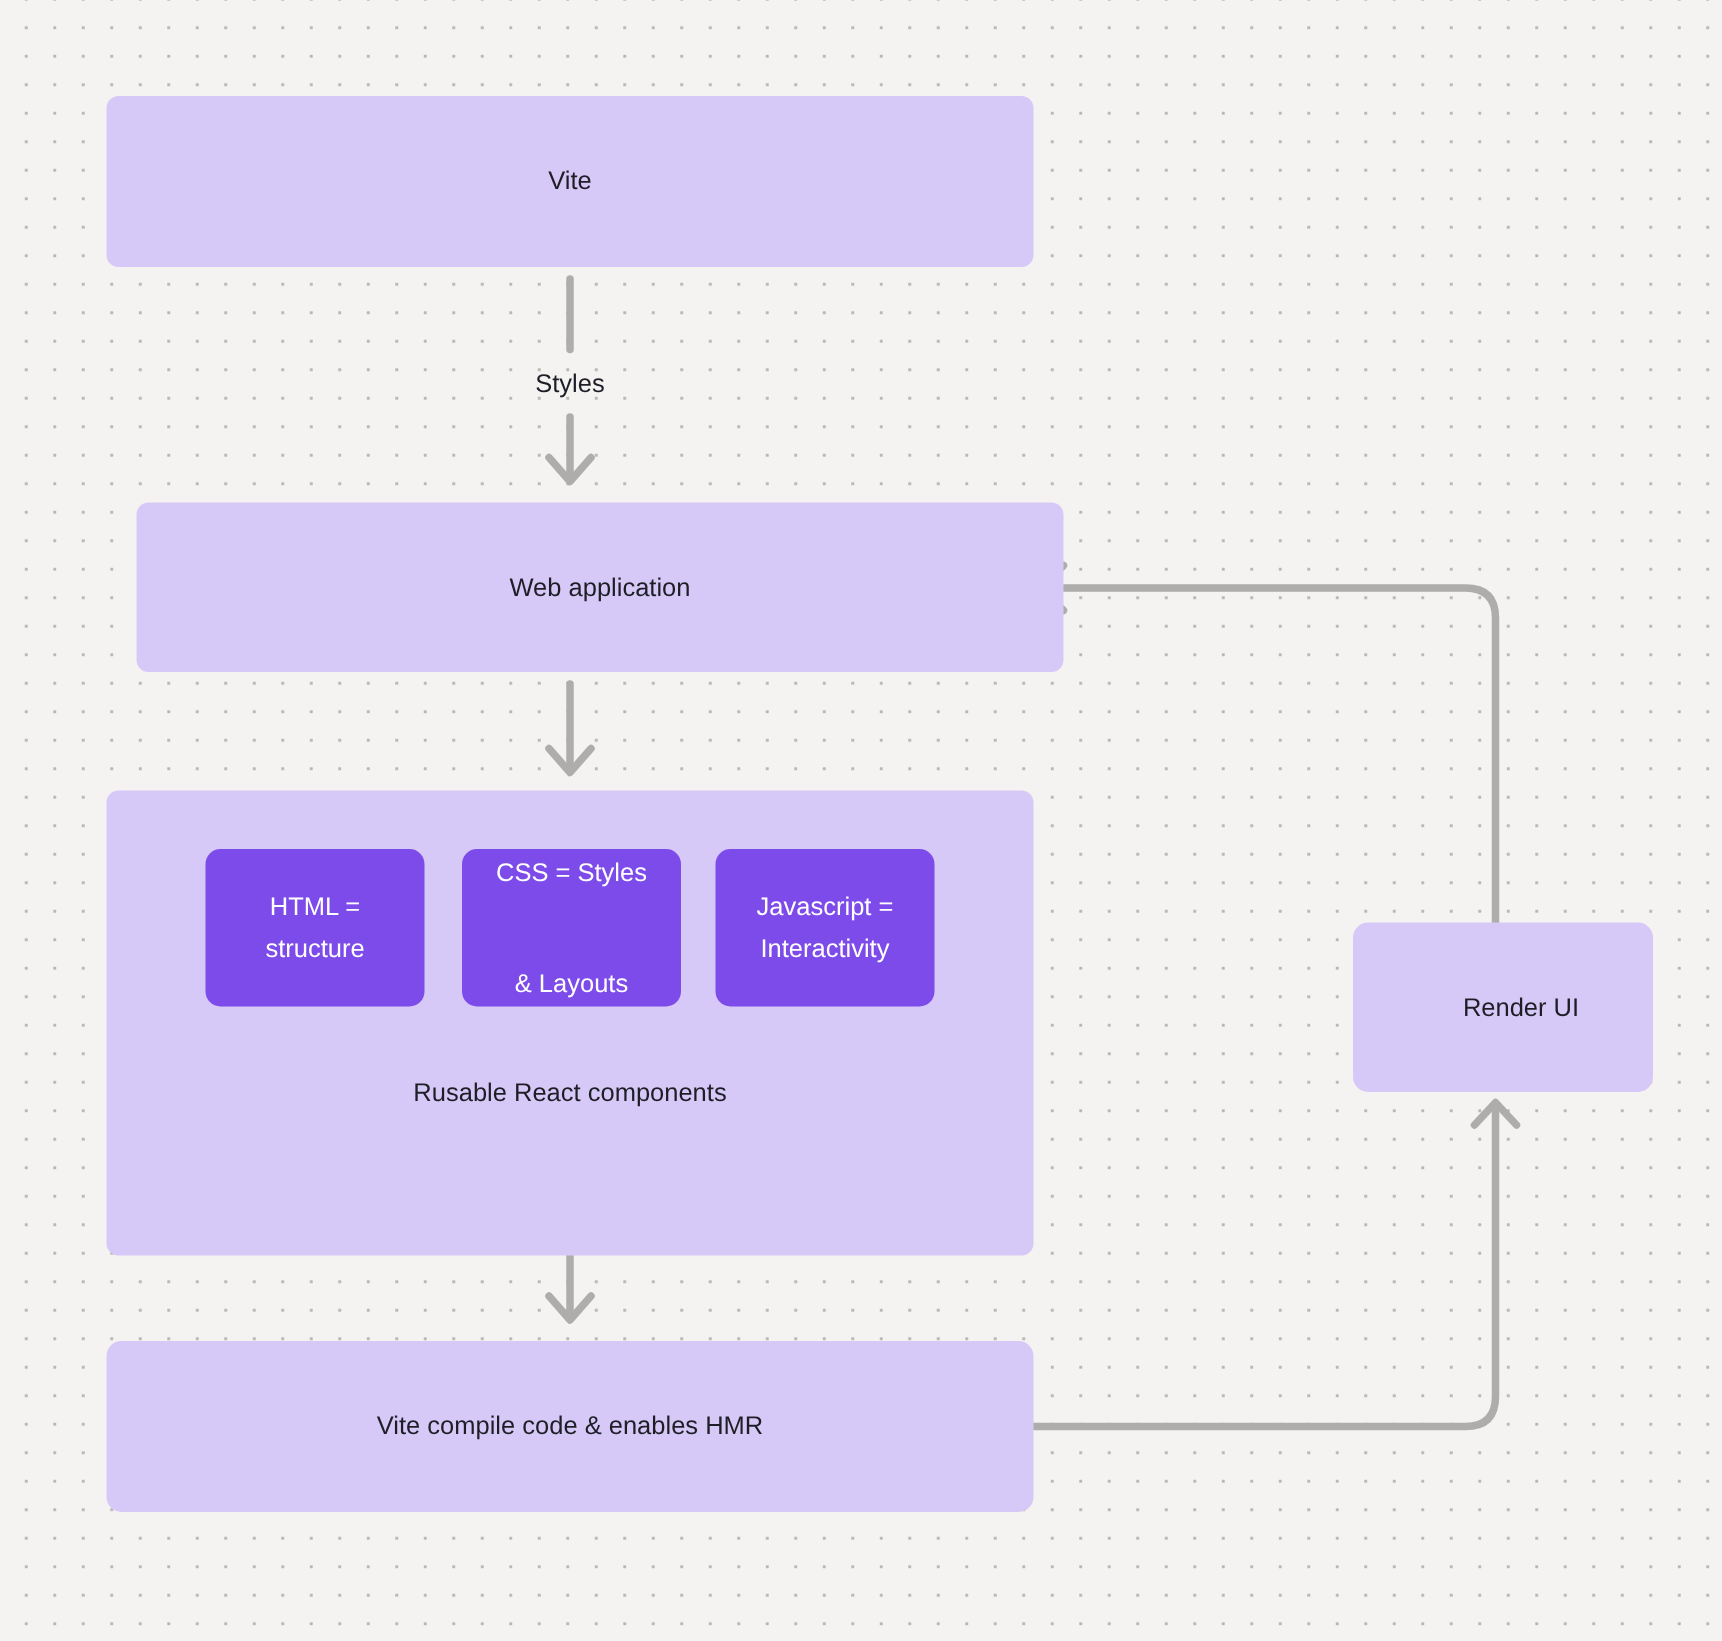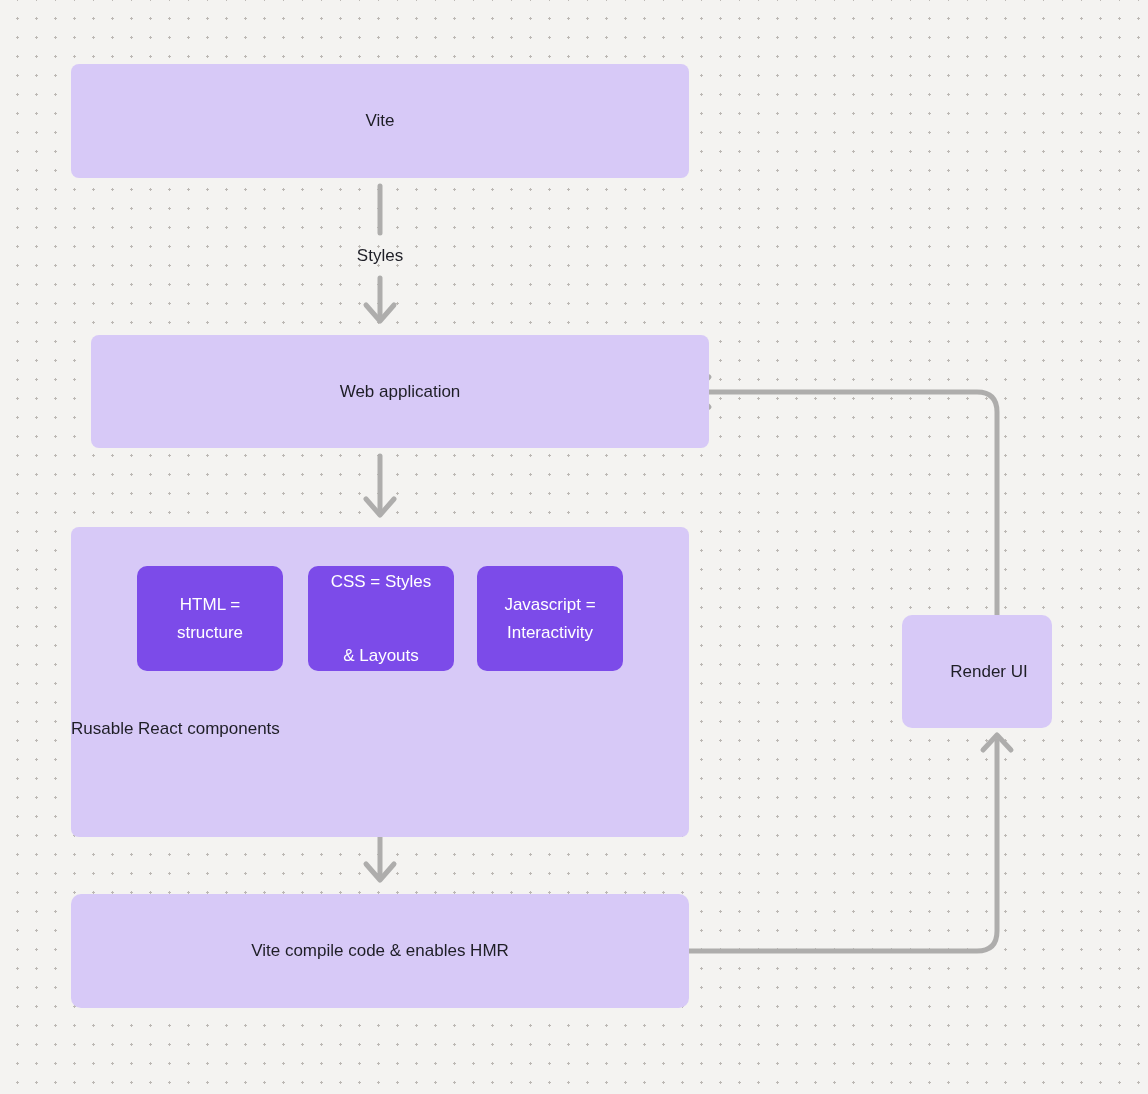--- a/index.html
+++ b/index.html
@@ -51,38 +51,38 @@
     color: #ffffff;
     font-size: 17px;
     font-weight: 500;
     line-height: 28px;
     flex-direction: column;
   }
   #node-user            { left: 71px;  top: 64px;  width: 618px; height: 114px; }
   #node-web-application { left: 71px;  top: 335px; width: 618px; height: 113px; margin-left: 20px; }
   #group-components     { left: 71px;  top: 527px; width: 618px; height: 310px; display: block; }
   #node-vite            { left: 71px;  top: 894px; width: 618px; height: 114px; border-radius: 10px; }
-  #node-render-ui       { left: 902px; top: 615px; width: 150px; height: 113px; border-radius: 10px; padding-left: 24px; }
+  #node-render-ui       { left: 902px; top: 615px; width: 200px; height: 113px; border-radius: 10px; padding-left: 24px; }
 
   .sub-node {
     position: absolute;
     top: 39px;
     width: 146px;
     height: 105px;
   }
   #sub-node-html { left: 66px;  }
   #sub-node-css  { left: 237px; gap: 46px; }
   #sub-node-js   { left: 406px; }
 
   .group-caption {
     position: absolute;
     left: 0;
     top: 192px;
     width: 100%;
-    text-align: left;
+    text-align: center;
     color: #1e1e26;
     font-size: 17px;
     font-weight: 500;
   }
   .edge-label {
     position: absolute;
     left: 290px;
     top: 246px;
     width: 180px;
     text-align: center;

